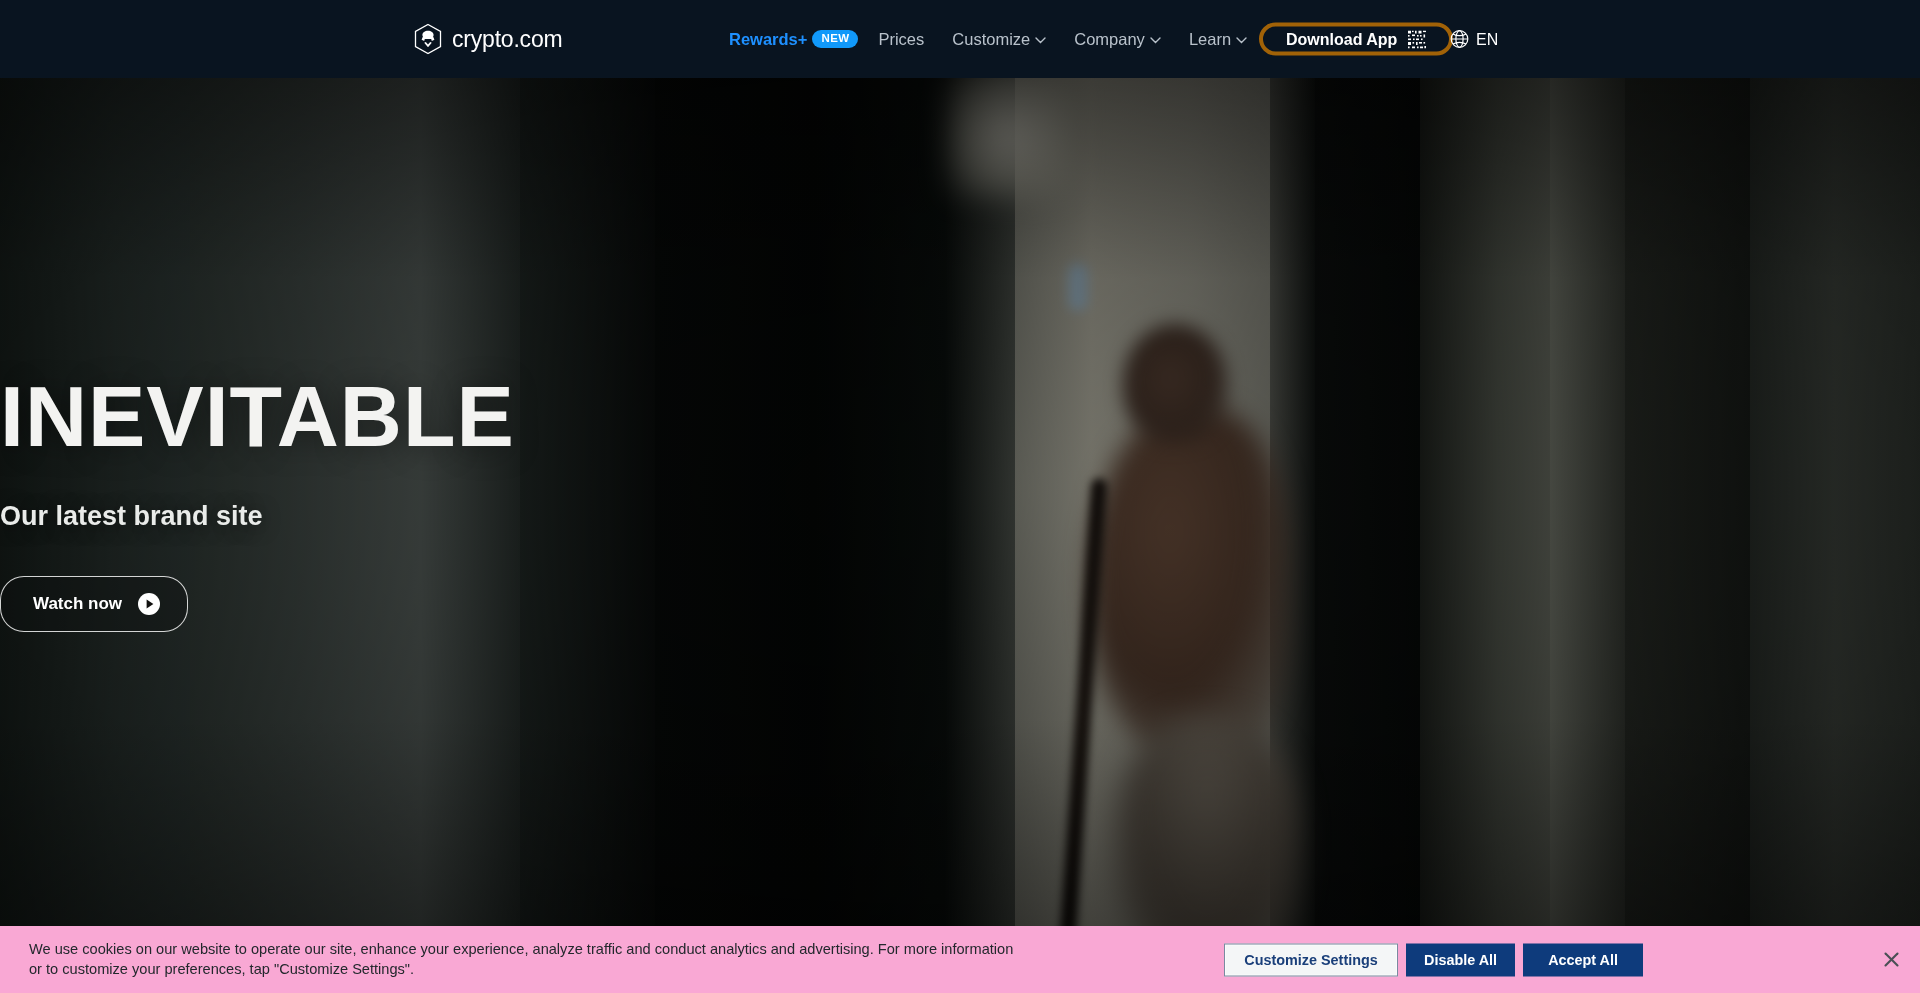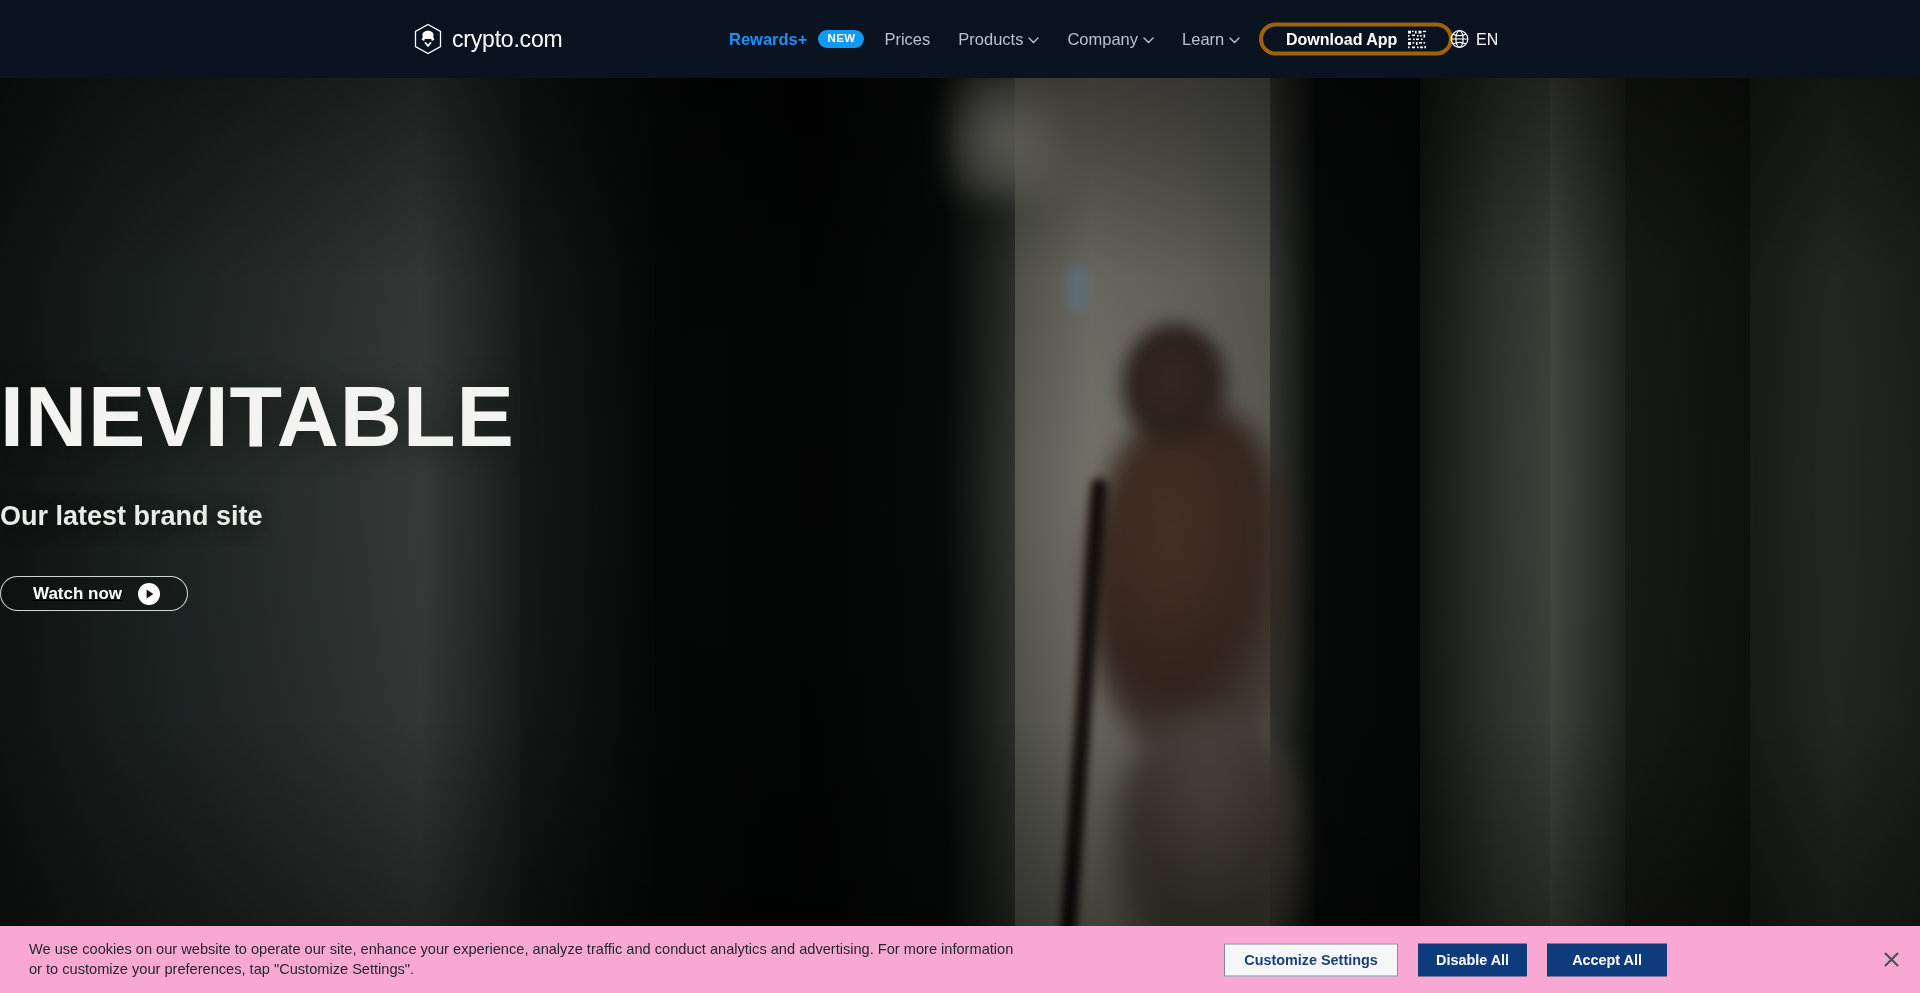--- a/index.html
+++ b/index.html
@@ -32,21 +32,21 @@
   }
   .nav-item{
     display:flex; align-items:center; gap:5px;
     padding:0 14px; height:40px;
     color:#b9c2cb; font-size:16.5px; cursor:pointer; white-space:nowrap;
   }
   .nav-item.accent{ color:#1e90ff; font-weight:700; padding-right:6px;}
   .badge-new{
     background:#1199fa; color:#ffffff;
     font-size:11.5px; font-weight:700; letter-spacing:0.4px;
-    border-radius:10px; padding:3px 9px 3px 9px; margin-left:6px;
+    border-radius:10px; padding:3px 9px 3px 9px; 
     line-height:1;
   }
   .chev{ width:11px; height:7px; display:block; margin-top:2px;}
   .download-btn{
     position:absolute; left:1259px; top:50%; transform:translateY(-50%);
     height:33px; border:4px solid #a16207; border-radius:23px;
     display:flex; align-items:center; gap:11px;
     padding:0 23px; cursor:pointer; background:transparent;
   }
   .download-btn span{ color:#ffffff; font-size:16px; font-weight:700; white-space:nowrap;}
@@ -122,44 +122,43 @@
   }
   .hero-title{
     color:#f3f3f1; font-size:86px; font-weight:700; letter-spacing:1px;
     line-height:1; text-shadow:0 2px 30px rgba(0,0,0,.45);
   }
   .hero-sub{
     color:#e9ebe9; font-size:27px; font-weight:700; margin-top:42px;
     text-shadow:0 2px 18px rgba(0,0,0,.5);
   }
   .watch-btn{
-    margin-top:44px; height:35px; border:1px solid rgba(255,255,255,.82);
+    margin-top:44px; height:56px; border:1px solid rgba(255,255,255,.82);
     border-radius:24px; display:flex; align-items:center; gap:16px;
     padding:0 27px 0 32px; cursor:pointer;
     background:rgba(12,16,15,.38);
-    text-decoration:underline;
   }
   .watch-btn span{ color:#ffffff; font-size:17px; font-weight:700; white-space:nowrap;}
   .play{ width:22px; height:22px; display:block; }
 
   
   .cookie{
     position:absolute; left:0; bottom:0; width:1920px; height:67px;
     background:#f9a8d4;
     display:flex; align-items:center;
     z-index:60;
   }
   .cookie-text{
     position:absolute; left:29px; top:50%; transform:translateY(-50%);
     width:1000px;
     color:#23282d; font-size:14.6px; line-height:1.42;
   }
   .cookie-actions{
     position:absolute; left:1224px; top:50%; transform:translateY(-50%);
-    display:flex; align-items:center; gap:20px;justify-content:space-between;
+    display:flex; align-items:center; gap:8px;justify-content:space-between;
   }
   .btn-outline{
     height:33px; min-width:174px; padding:0 14px;
     background:#f4f6f7; border:1px solid #7a8aa0;
     color:#1a3f7a; font-size:14.4px; font-weight:700;
     display:flex; align-items:center; justify-content:center;
     cursor:pointer; white-space:nowrap;
     box-shadow:0 0 0 1px rgba(255,255,255,.6) inset;
   }
   .btn-solid{
@@ -198,21 +197,21 @@
     <div class="nav-item accent">
       <span>Rewards+</span>
       <span class="badge-new">NEW</span>
     </div>
 
     <div class="nav-item">
       <span>Prices</span>
     </div>
 
     <div class="nav-item">
-      <span>Products</span>
+      <span>Customize</span>
       <span>
         <svg class="chev" viewBox="0 0 11 7">
             <path d="M1 1l4.5 4.5L10 1" stroke="#b9c2cb" stroke-width="1.4" fill="none" stroke-linecap="round"></path>
           </svg>
       </span>
     </div>
 
     <div class="nav-item">
       <span>Company</span>
       <span>

